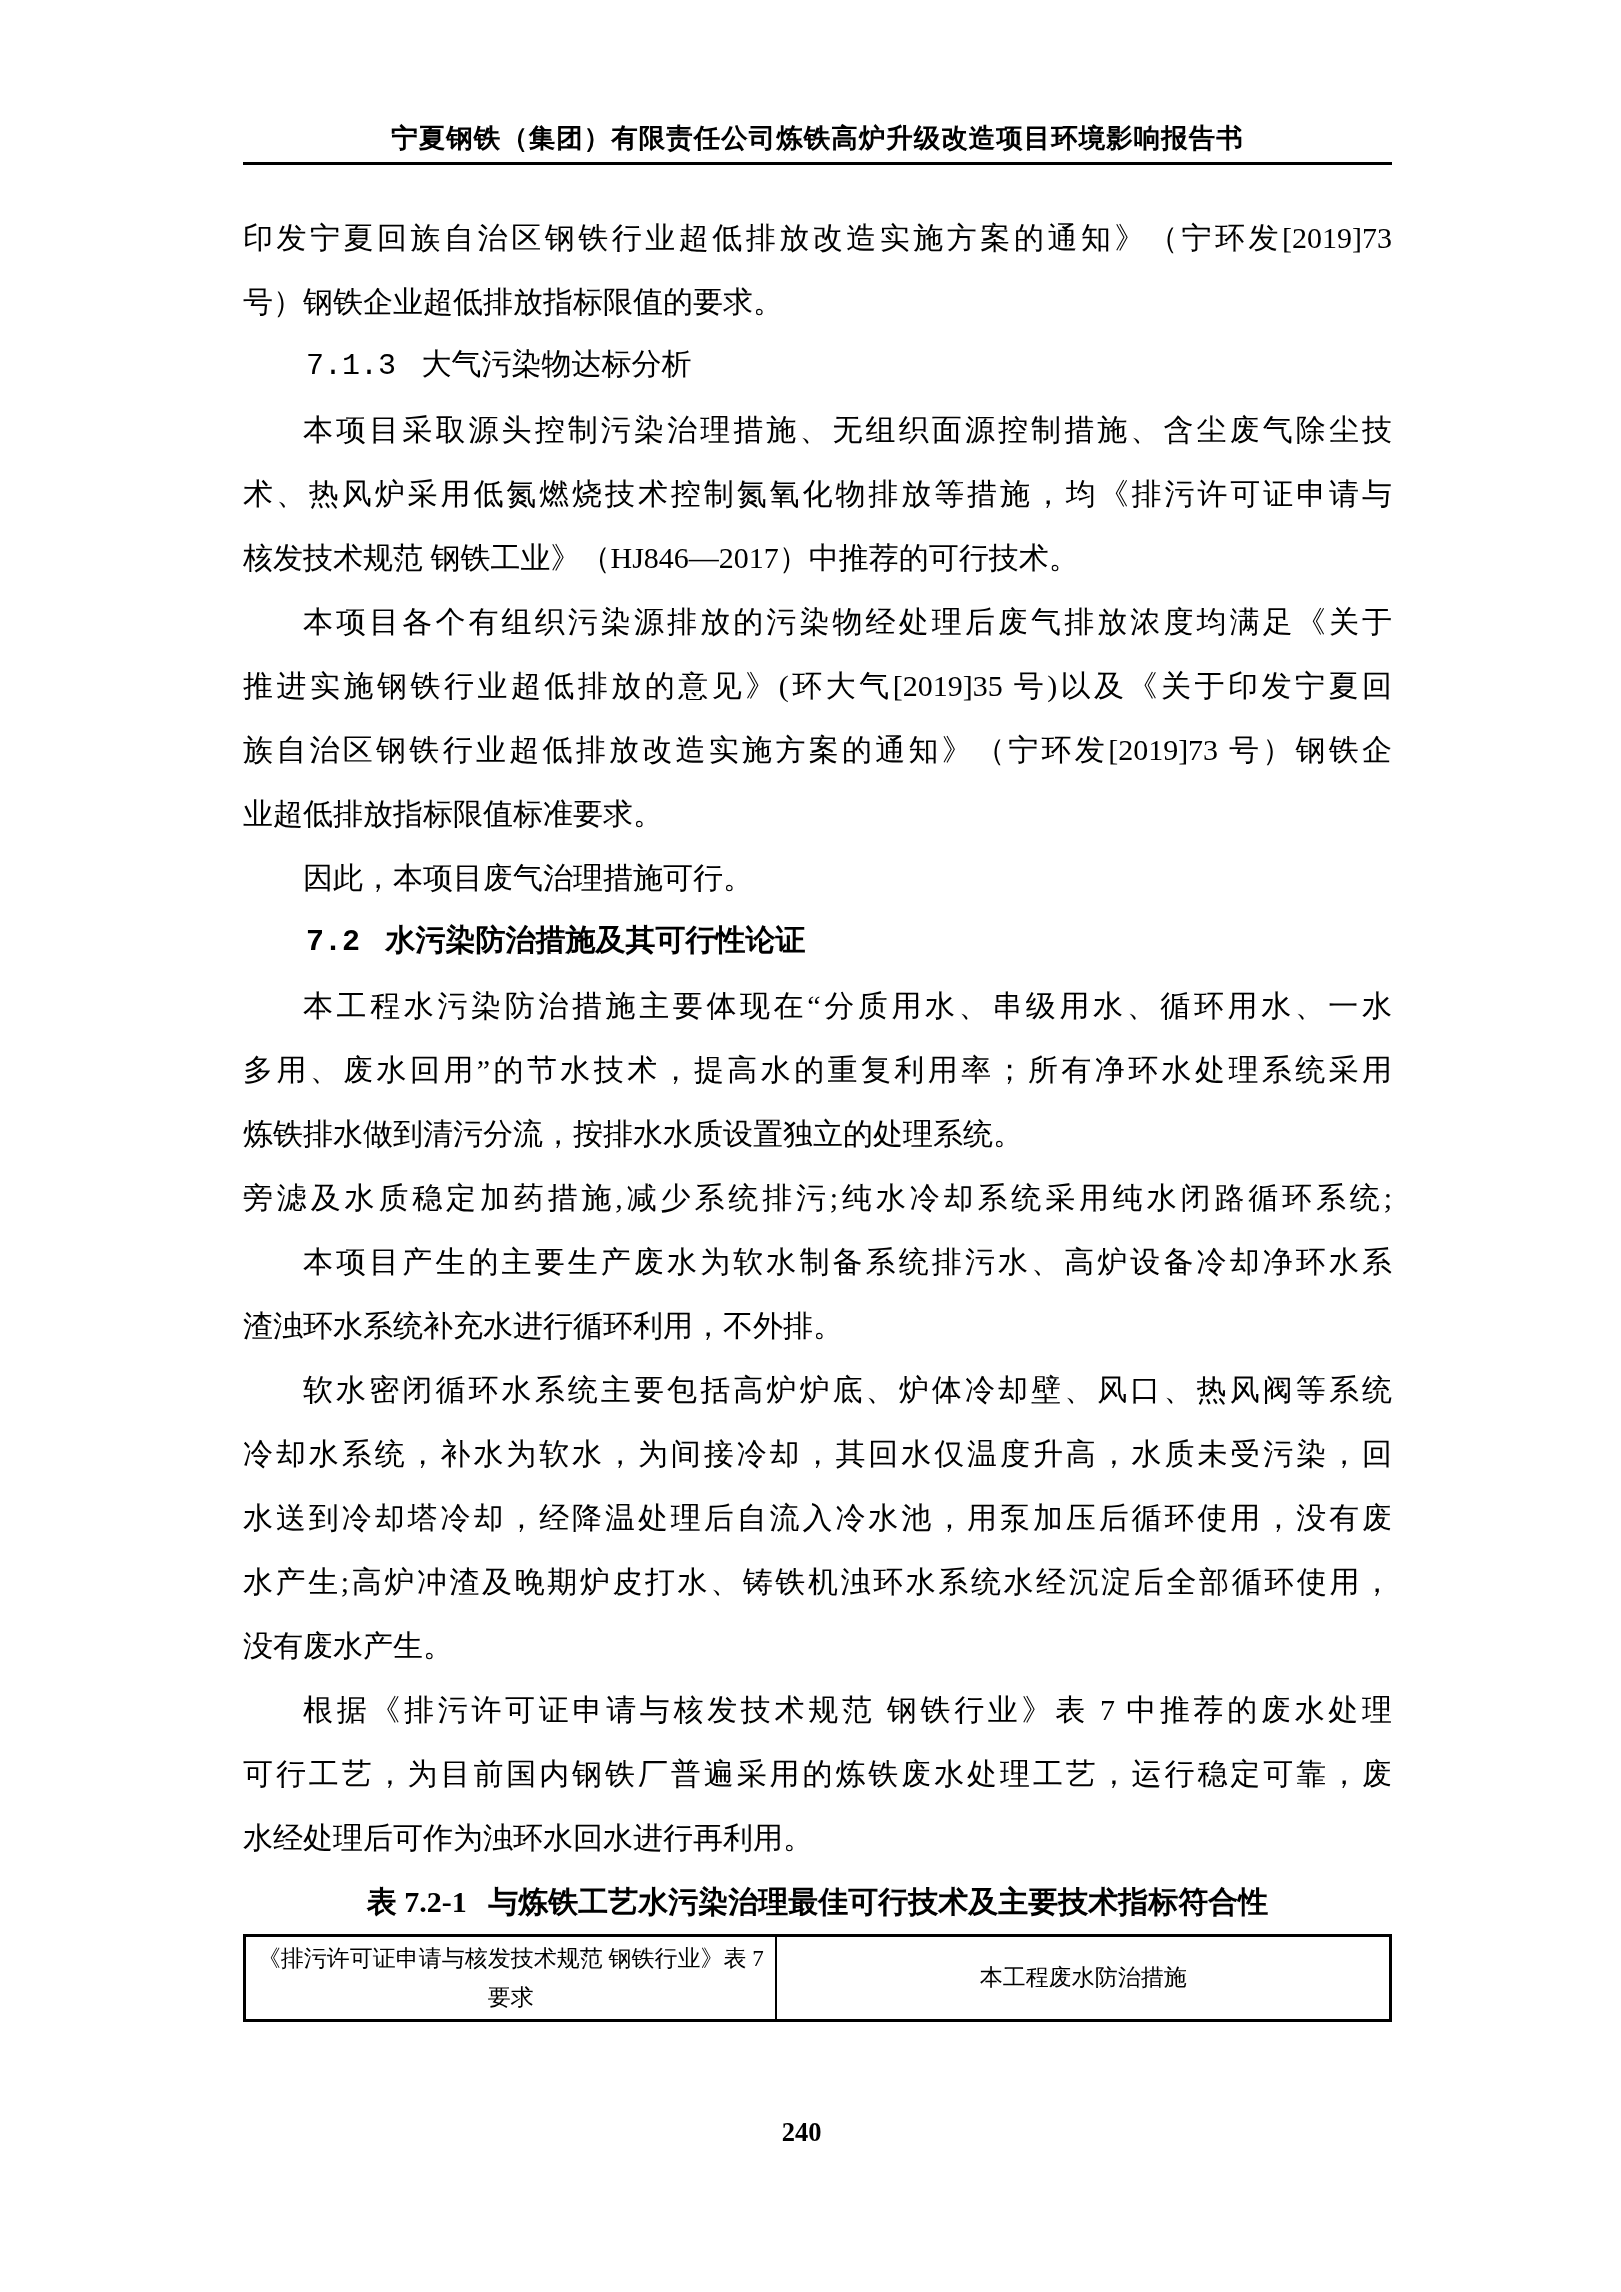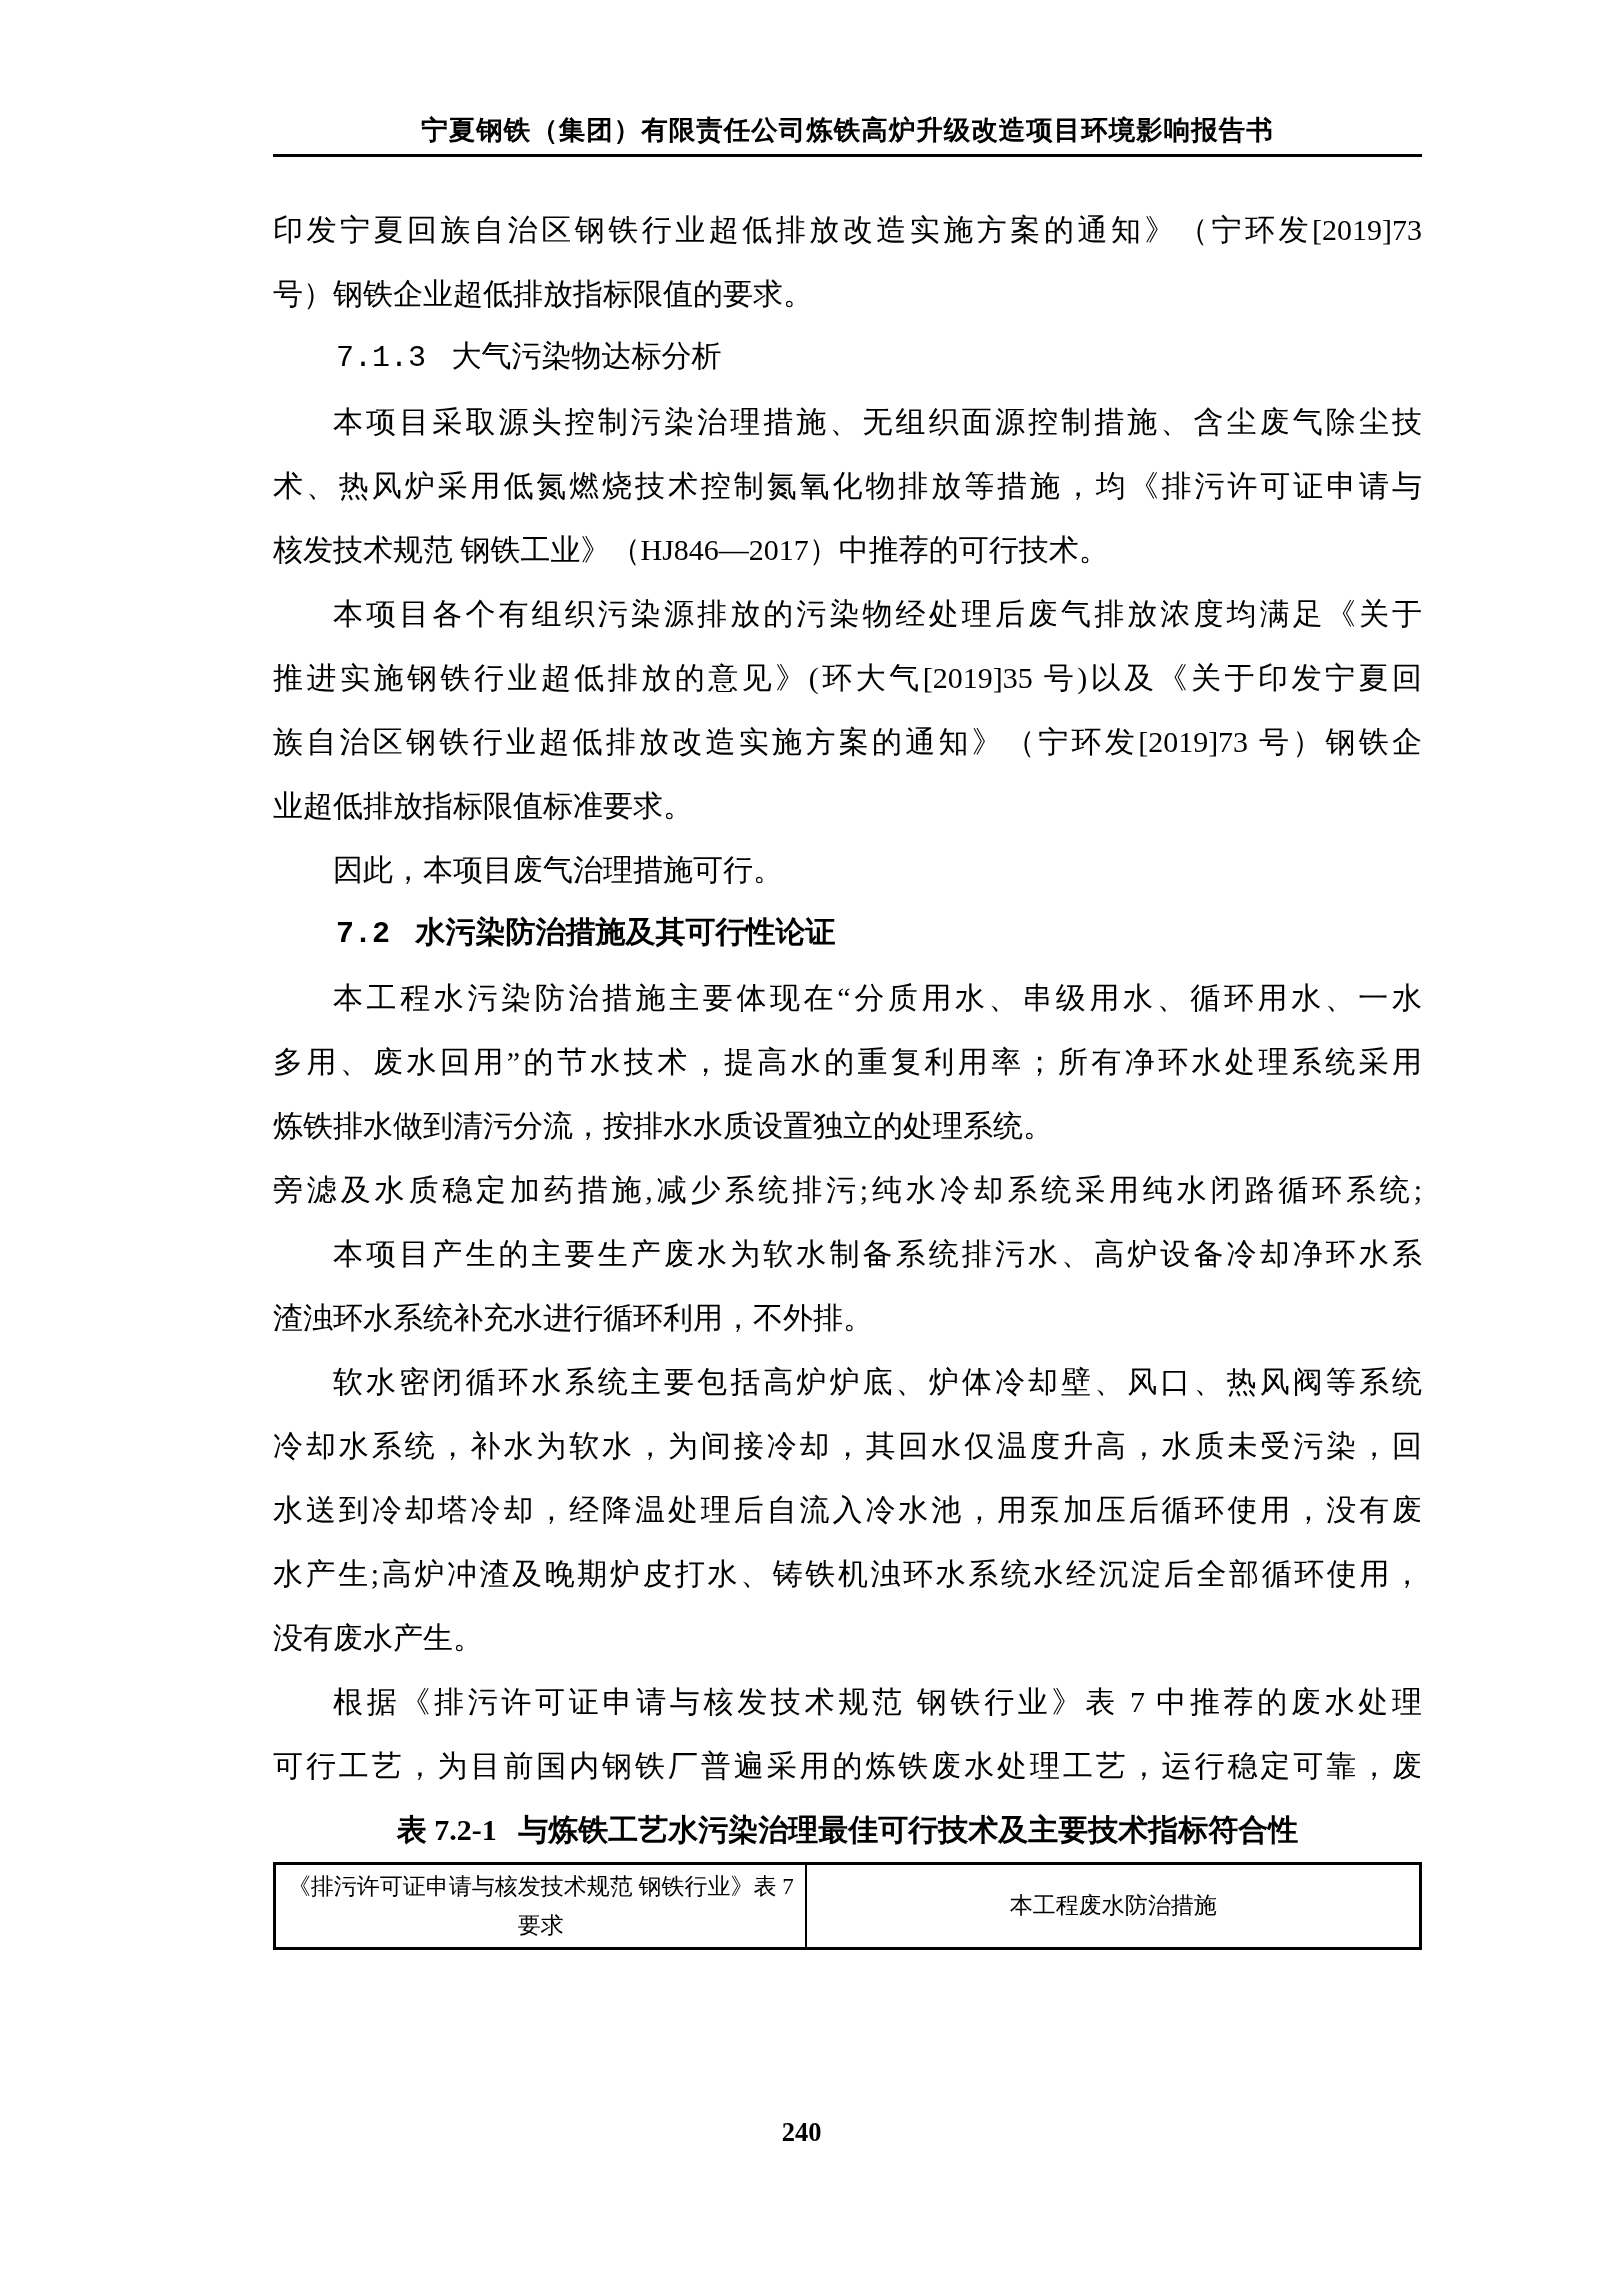--- a/index.html
+++ b/index.html
@@ -6,23 +6,22 @@
   .page {
     position:relative;
     width:1621px; height:2293px;
     background:#ffffff;
     color:#000000;
     font-family:"Liberation Serif","DejaVu Serif",serif;
     overflow:hidden;
   }
   .content {
     position:absolute;
-    left:243px; top:8px;
+    left:243px; top:16px;
     width:1149px;
-    margin-left:30px;
   }
   .doc-header { padding-top:106px; text-align:center; }
   .doc-header .title {
     font-size:26.5px;
     font-weight:bold;
     letter-spacing:1px;
     line-height:33px;
   }
   .header-rule {
     margin-top:6.9px;
@@ -143,20 +142,21 @@
         <div class="line ind">软水密闭循环水系统主要包括高炉炉底、炉体冷却壁、风口、热风阀等系统</div>
         <div class="line">冷却水系统，补水为软水，为间接冷却，其回水仅温度升高，水质未受污染，回</div>
         <div class="line">水送到冷却塔冷却，经降温处理后自流入冷水池，用泵加压后循环使用，没有废</div>
         <div class="line">水产生;高炉冲渣及晚期炉皮打水、铸铁机浊环水系统水经沉淀后全部循环使用，</div>
         <div class="line last">没有废水产生。</div>
       </div>
 
       <div>
         <div class="line ind">根据《排污许可证申请与核发技术规范 钢铁行业》表 7 中推荐的废水处理</div>
         <div class="line">可行工艺，为目前国内钢铁厂普遍采用的炼铁废水处理工艺，运行稳定可靠，废</div>
+        <div class="line last">水经处理后可作为浊环水回水进行再利用。</div>
       </div>
 
       <div class="caption-line">
         <span class="cap-label">表 7.2-1</span><span>与炼铁工艺水污染治理最佳可行技术及主要技术指标符合性</span>
       </div>
 
       <div class="cmp-table">
         <div class="cell left">《排污许可证申请与核发技术规范 钢铁行业》表 7 要求</div>
         <div class="cell right">本工程废水防治措施</div>
       </div>

